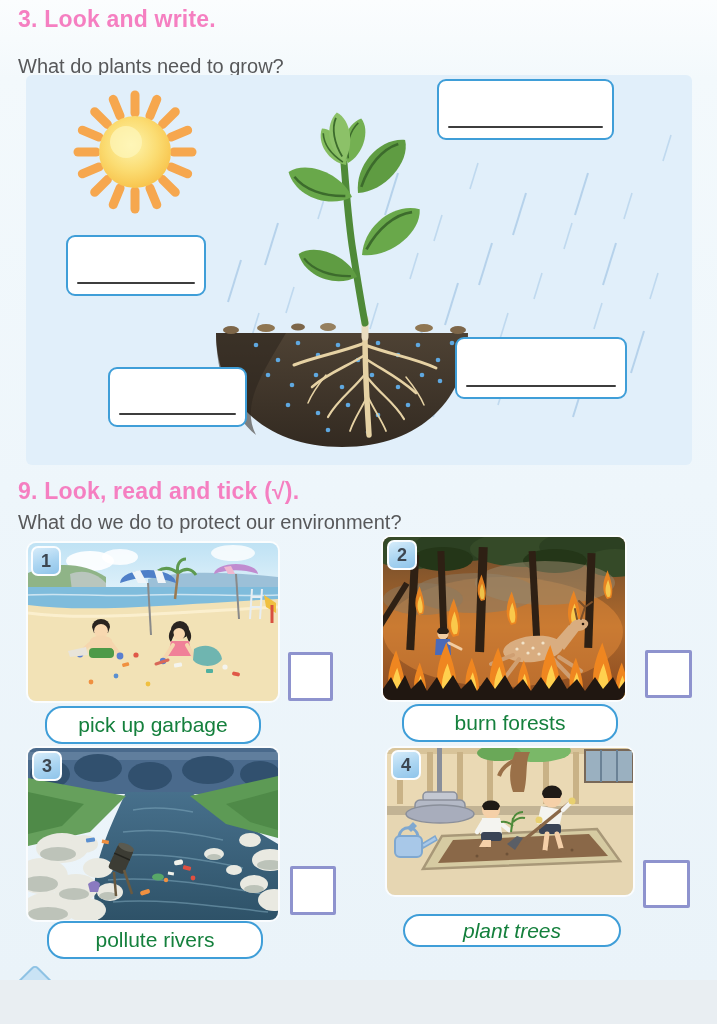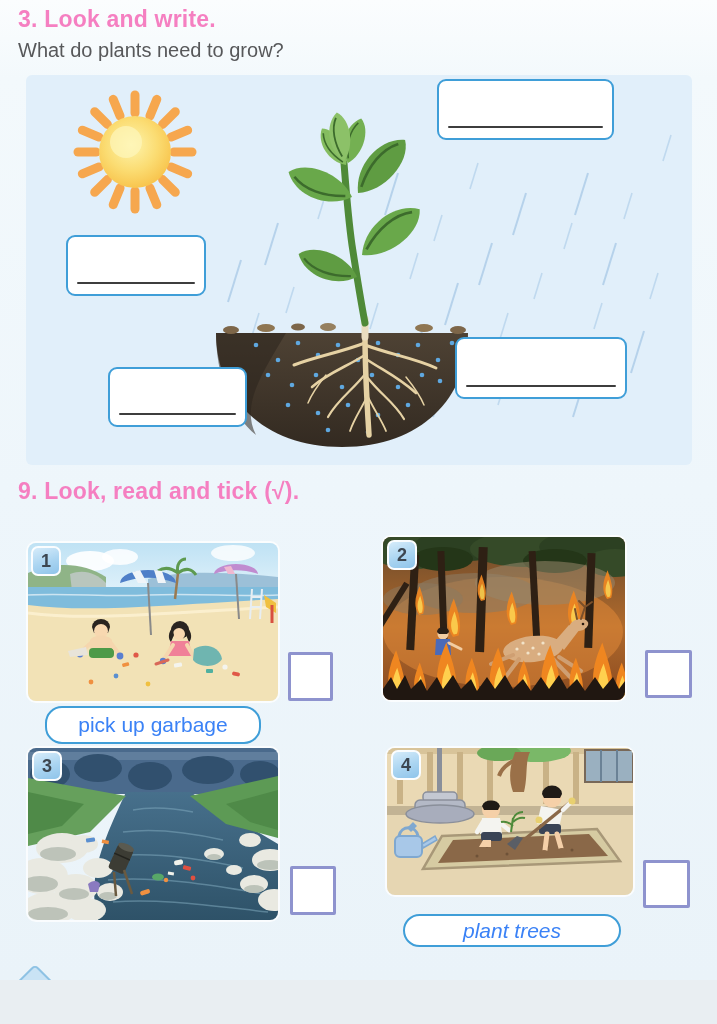--- a/index.html
+++ b/index.html
@@ -15,33 +15,33 @@
   .ex4-image{position:absolute;border-radius:8px;overflow:hidden;box-shadow:0 0 0 2px rgba(255,255,255,.75);}
   .ex4-image svg{display:block;}
   .num-badge{position:absolute;width:30px;height:30px;border-radius:7px;
      background:linear-gradient(160deg,#d6ecfa 0%,#a9d4f1 55%,#8fc4ea 100%);
      border:2px solid rgba(255,255,255,.95);
      display:flex;align-items:center;justify-content:center;
      font-size:18px;font-weight:bold;color:#3c4650;box-sizing:border-box;}
   .tick-box{position:absolute;background:#fff;border:3px solid var(--check-purple);border-radius:2px;box-sizing:border-box;}
   .caption{position:absolute;background:#fff;border:2.5px solid var(--box-blue);border-radius:17px;
      display:flex;align-items:center;justify-content:center;
-     font-size:21px;color:#3b82f6;box-sizing:border-box;}
+     font-size:21px;color:#15803d;box-sizing:border-box;}
   #page-num{position:absolute;left:18px;top:971px;width:34px;height:34px;background:#c9e3f5;
      border:2px solid #8ec2e4;border-radius:5px;transform:rotate(45deg);
      display:flex;align-items:center;justify-content:center;box-sizing:border-box;}
   #page-num span{transform:rotate(-45deg);font-size:15px;font-weight:bold;color:#49525c;}
 </style>
 </head>
 <body>
 
 <div id="page">
 
   <div class="ex-title" style="top:6px;">3. Look and write.</div>
-  <div class="ex-question" style="top:39px;text-align:right;">What do plants need to grow?</div>
+  <div class="ex-question" style="top:55px;text-align:right;">What do plants need to grow?</div>
 
   <div id="panel3">
     <svg width="666" height="390" viewBox="0 0 666 390">
       <defs>
         <radialGradient id="g-sun" cx="45%" cy="40%" r="60%">
           <stop offset="0%" stop-color="#fdf4ac"></stop>
             <stop offset="60%" stop-color="#fbdc72"></stop>
             <stop offset="100%" stop-color="#f8c54e"></stop>
         </radialGradient>
         <linearGradient id="g-soil" x1="0" y1="0" x2="0" y2="1">
@@ -188,20 +188,21 @@
       <div class="write-line"></div>
     </div>
   <div class="answer-box" style="left:108px;top:367px;width:135px;height:56px;">
       <div class="write-line"></div>
     </div>
   <div class="answer-box" style="left:455px;top:337px;width:168px;height:58px;">
       <div class="write-line"></div>
     </div>
 
   <div class="ex-title" style="top:478px;">9. Look, read and tick (√).</div>
+  <div class="ex-question" style="top:511px;">What do we do to protect our environment?</div>
 
   <div class="ex4-image" style="left:28px;top:543px;width:250px;height:158px;">
     <svg width="250" height="158" viewBox="0 0 250 158">
       <defs>
         <linearGradient id="g-sky1" x1="0" y1="0" x2="0" y2="1">
           <stop offset="0%" stop-color="#bfe2f4"></stop>
             <stop offset="100%" stop-color="#eef8fd"></stop>
         </linearGradient>
       </defs>
       <rect width="250" height="70" fill="url(#g-sky1)"></rect>
@@ -353,20 +354,23 @@
         <use href="#flame" transform="translate(218 168) scale(1.3)"></use>
           <use href="#flame" transform="translate(238 164) scale(0.8)"></use>
       </g>
       <path d="M0 163 L0 152 L8 140 L14 152 L22 138 L28 152 L38 142 L44 154 L54 140 L60 152 L70 138 L78 152 L88 142 L94 154 L104 140 L112 152 L122 138 L130 152 L140 142 L148 154 L158 140 L166 152 L176 138 L184 152 L194 142 L202 154 L212 140 L220 152 L230 140 L236 152 L242 144 L242 163 Z" fill="#201711"></path>
     </svg>
   </div>
   <div class="num-badge" style="left:387px;top:540px;">
       <span>2</span>
     </div>
   <div class="tick-box" style="left:645px;top:650px;width:47px;height:48px;"></div>
+  <div class="caption" style="left:402px;top:704px;width:216px;height:38px;">
+      <span>burn forests</span>
+    </div>
 
   <div class="ex4-image" style="left:28px;top:748px;width:250px;height:172px;">
     <svg width="250" height="172" viewBox="0 0 250 172">
       <defs>
         <linearGradient id="g-riv" x1="0" y1="0" x2="0" y2="1">
           <stop offset="0%" stop-color="#47708c"></stop>
             <stop offset="100%" stop-color="#2e5268"></stop>
         </linearGradient>
       </defs>
       <rect width="250" height="46" fill="#4a6a8c"></rect>
@@ -440,20 +444,23 @@
       <circle cx="165" cy="130" r="2.4" fill="#e05040"></circle>
       <rect x="58" y="90" width="9" height="4" rx="1" fill="#5a8fd0" transform="rotate(-8 62 92)"></rect>
       <path d="M60 136 C64 132 70 132 72 136 L70 144 L62 144 Z" fill="#8a7ac0"></path>
       <rect x="74" y="92" width="7" height="3.5" fill="#f09040" transform="rotate(10 77 93)"></rect>
     </svg>
   </div>
   <div class="num-badge" style="left:32px;top:751px;">
       <span>3</span>
     </div>
   <div class="tick-box" style="left:290px;top:866px;width:46px;height:49px;"></div>
+  <div class="caption" style="left:47px;top:921px;width:216px;height:38px;">
+      <span>pollute rivers</span>
+    </div>
 
   <div class="ex4-image" style="left:387px;top:748px;width:246px;height:147px;">
     <svg width="246" height="147" viewBox="0 0 246 147">
       <rect width="246" height="60" fill="#ead9b4"></rect>
       <rect width="246" height="6" fill="#d8c49a"></rect>
       <g fill="#c9b286">
         <rect x="10" y="4" width="6" height="52"></rect>
           <rect x="40" y="4" width="6" height="52"></rect>
         <rect x="70" y="4" width="6" height="52"></rect>
           <rect x="100" y="4" width="6" height="52"></rect>

